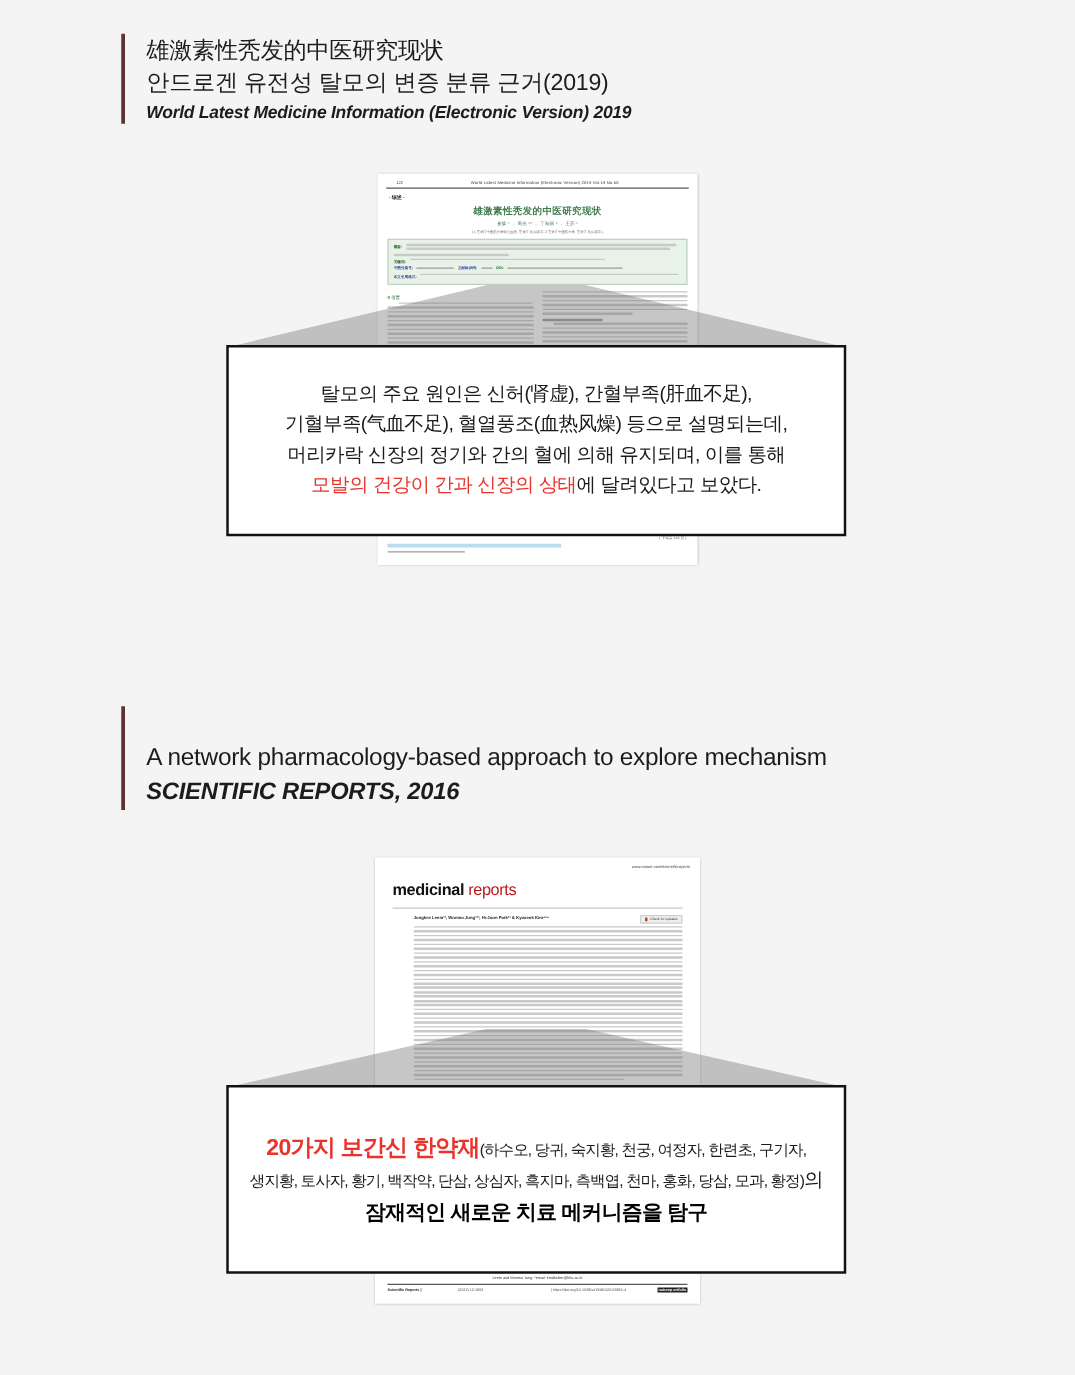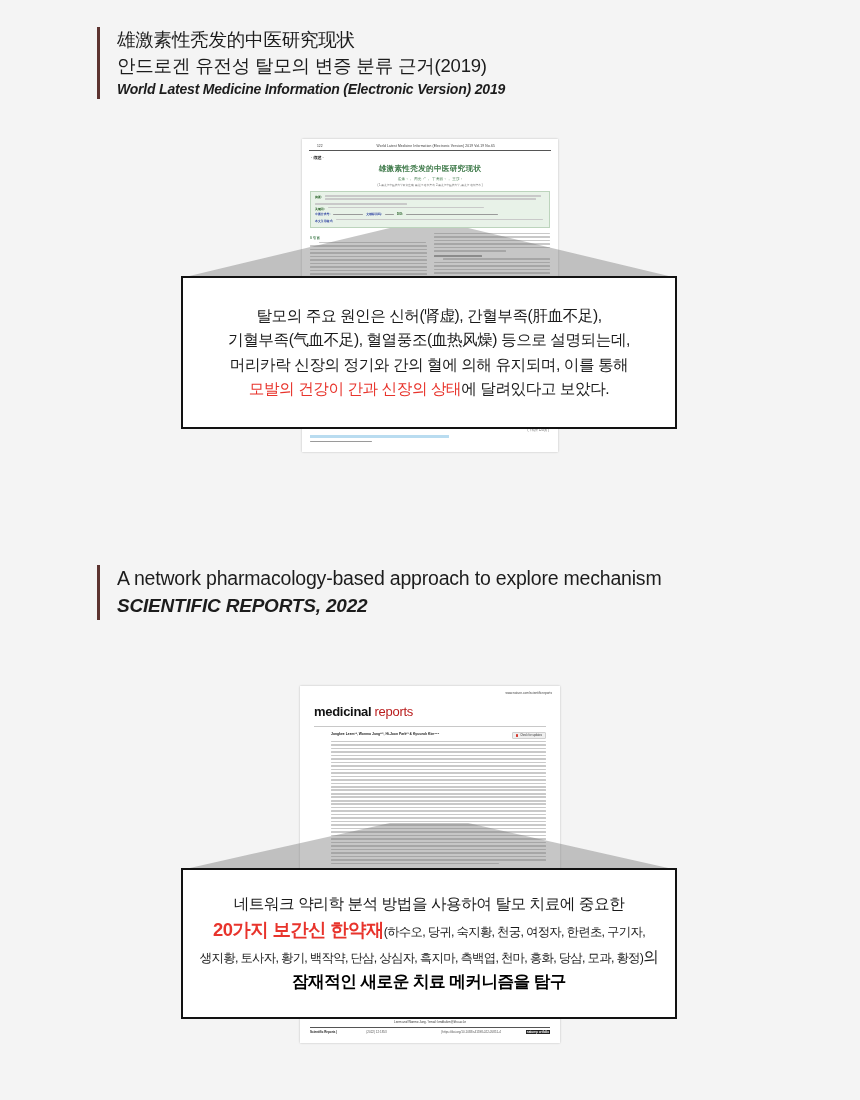--- a/index.html
+++ b/index.html
@@ -41,21 +41,21 @@
     white-space: nowrap;
     letter-spacing: -0.2px;
   }
   .heading-line.l1 { font-size: 18.5px; }
   .heading-line.l2 { font-size: 18.5px; }
   .heading-line.l3 {
     font-style: italic;
     font-size: 14px;
     font-weight: 700;
   }
-  .heading-line.en { font-size: 19.5px; }
+  .heading-line.en { font-size: 19.5px; margin-top: 28px; }
   .heading-line.en-italic {
     font-style: italic;
     font-weight: bold;
     font-size: 19px;
   }
 
   #heading-1 { left: 97px; top: 27px; }
   #heading-2 { left: 97px; top: 565px; }
 
   
@@ -431,21 +431,21 @@
   <div class="callout" id="callout-1">
     <div class="cline">탈모의 주요 원인은 신허(肾虚), 간혈부족(肝血不足),</div>
     <div class="cline">기혈부족(气血不足), 혈열풍조(血热风燥) 등으로 설명되는데,</div>
     <div class="cline">머리카락 신장의 정기와 간의 혈에 의해 유지되며, 이를 통해</div>
     <div class="cline"><span class="red">모발의 건강이 간과 신장의 상태</span><span>에 달려있다고 보았다.</span></div>
   </div>
 
   <div class="heading-block" id="heading-2">
     <div class="accent-bar"></div>
     <div class="heading-line en">A network pharmacology-based approach to explore mechanism</div>
-    <div class="heading-line en-italic">SCIENTIFIC REPORTS, 2022</div>
+    <div class="heading-line en-italic">SCIENTIFIC REPORTS, 2016</div>
   </div>
 
   <div class="paper-thumb" id="thumb-2">
     <div class="t2-url">www.nature.com/scientificreports</div>
     <div class="t2-brand"><b>medicinal</b> <span>reports</span></div>
     <div class="t2-rule"></div>
     <div class="t2-badge">
         <span class="dot"></span>
         <span>Check for updates</span>
       </div>
@@ -496,19 +496,18 @@
         <span class="b">(2022) 12:1853</span>
         <span class="c">| https://doi.org/10.1038/s41598-022-05851-4</span>
         <span class="d"><span class="blk">naturep ortfolio</span></span>
       </div>
     </div>
   </div>
 
   <div class="funnel" id="funnel-2"></div>
 
   <div class="callout" id="callout-2">
-    <div class="cline">네트워크 약리학 분석 방법을 사용하여 탈모 치료에 중요한</div>
     <div class="cline big-red-line"><span class="red-big">20가지 보간신 한약재</span><span class="herb-small">(하수오, 당귀, 숙지황, 천궁, 여정자, 한련초, 구기자,</span></div>
     <div class="cline line2-herbs"><span>생지황, 토사자, 황기, 백작약, 단삼, 상심자, 흑지마, 측백엽, 천마, 홍화, 당삼, 모과, 황정)</span><span style="font-size:15.6px">의</span></div>
     <div class="cline last-red">잠재적인 새로운 치료 메커니즘을 탐구</div>
   </div>
 
 </div>
 
 </body></html>

